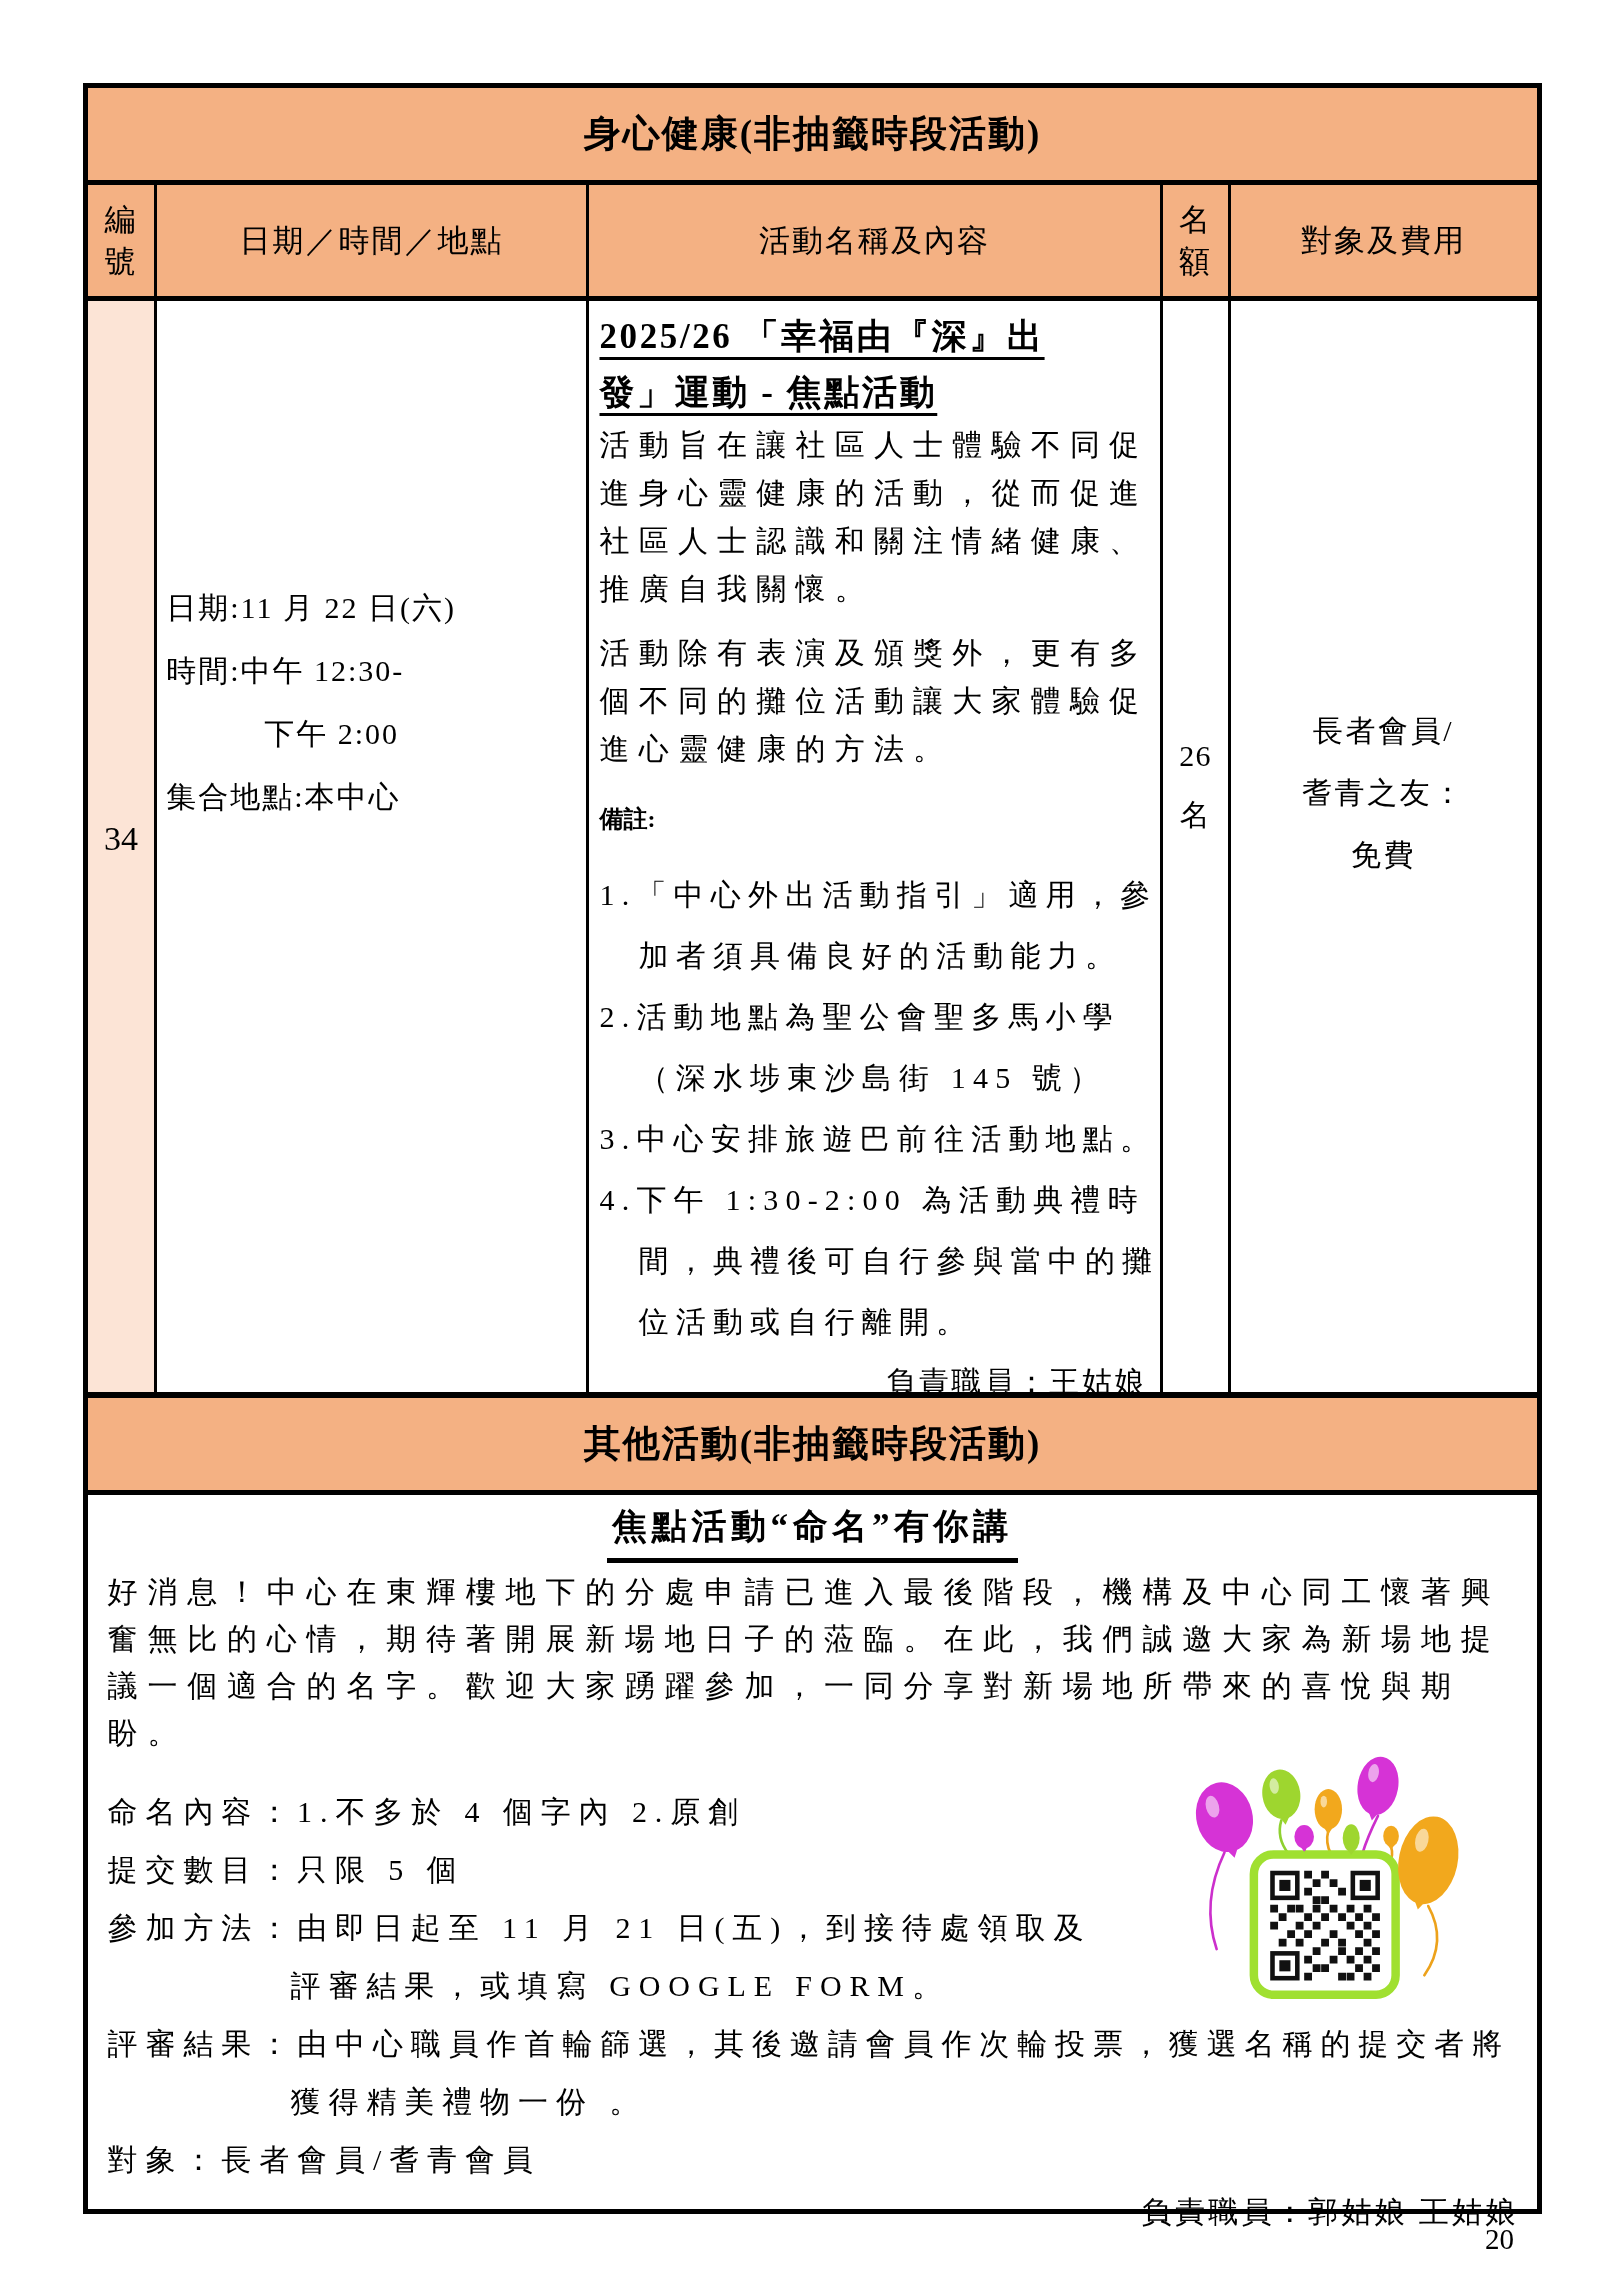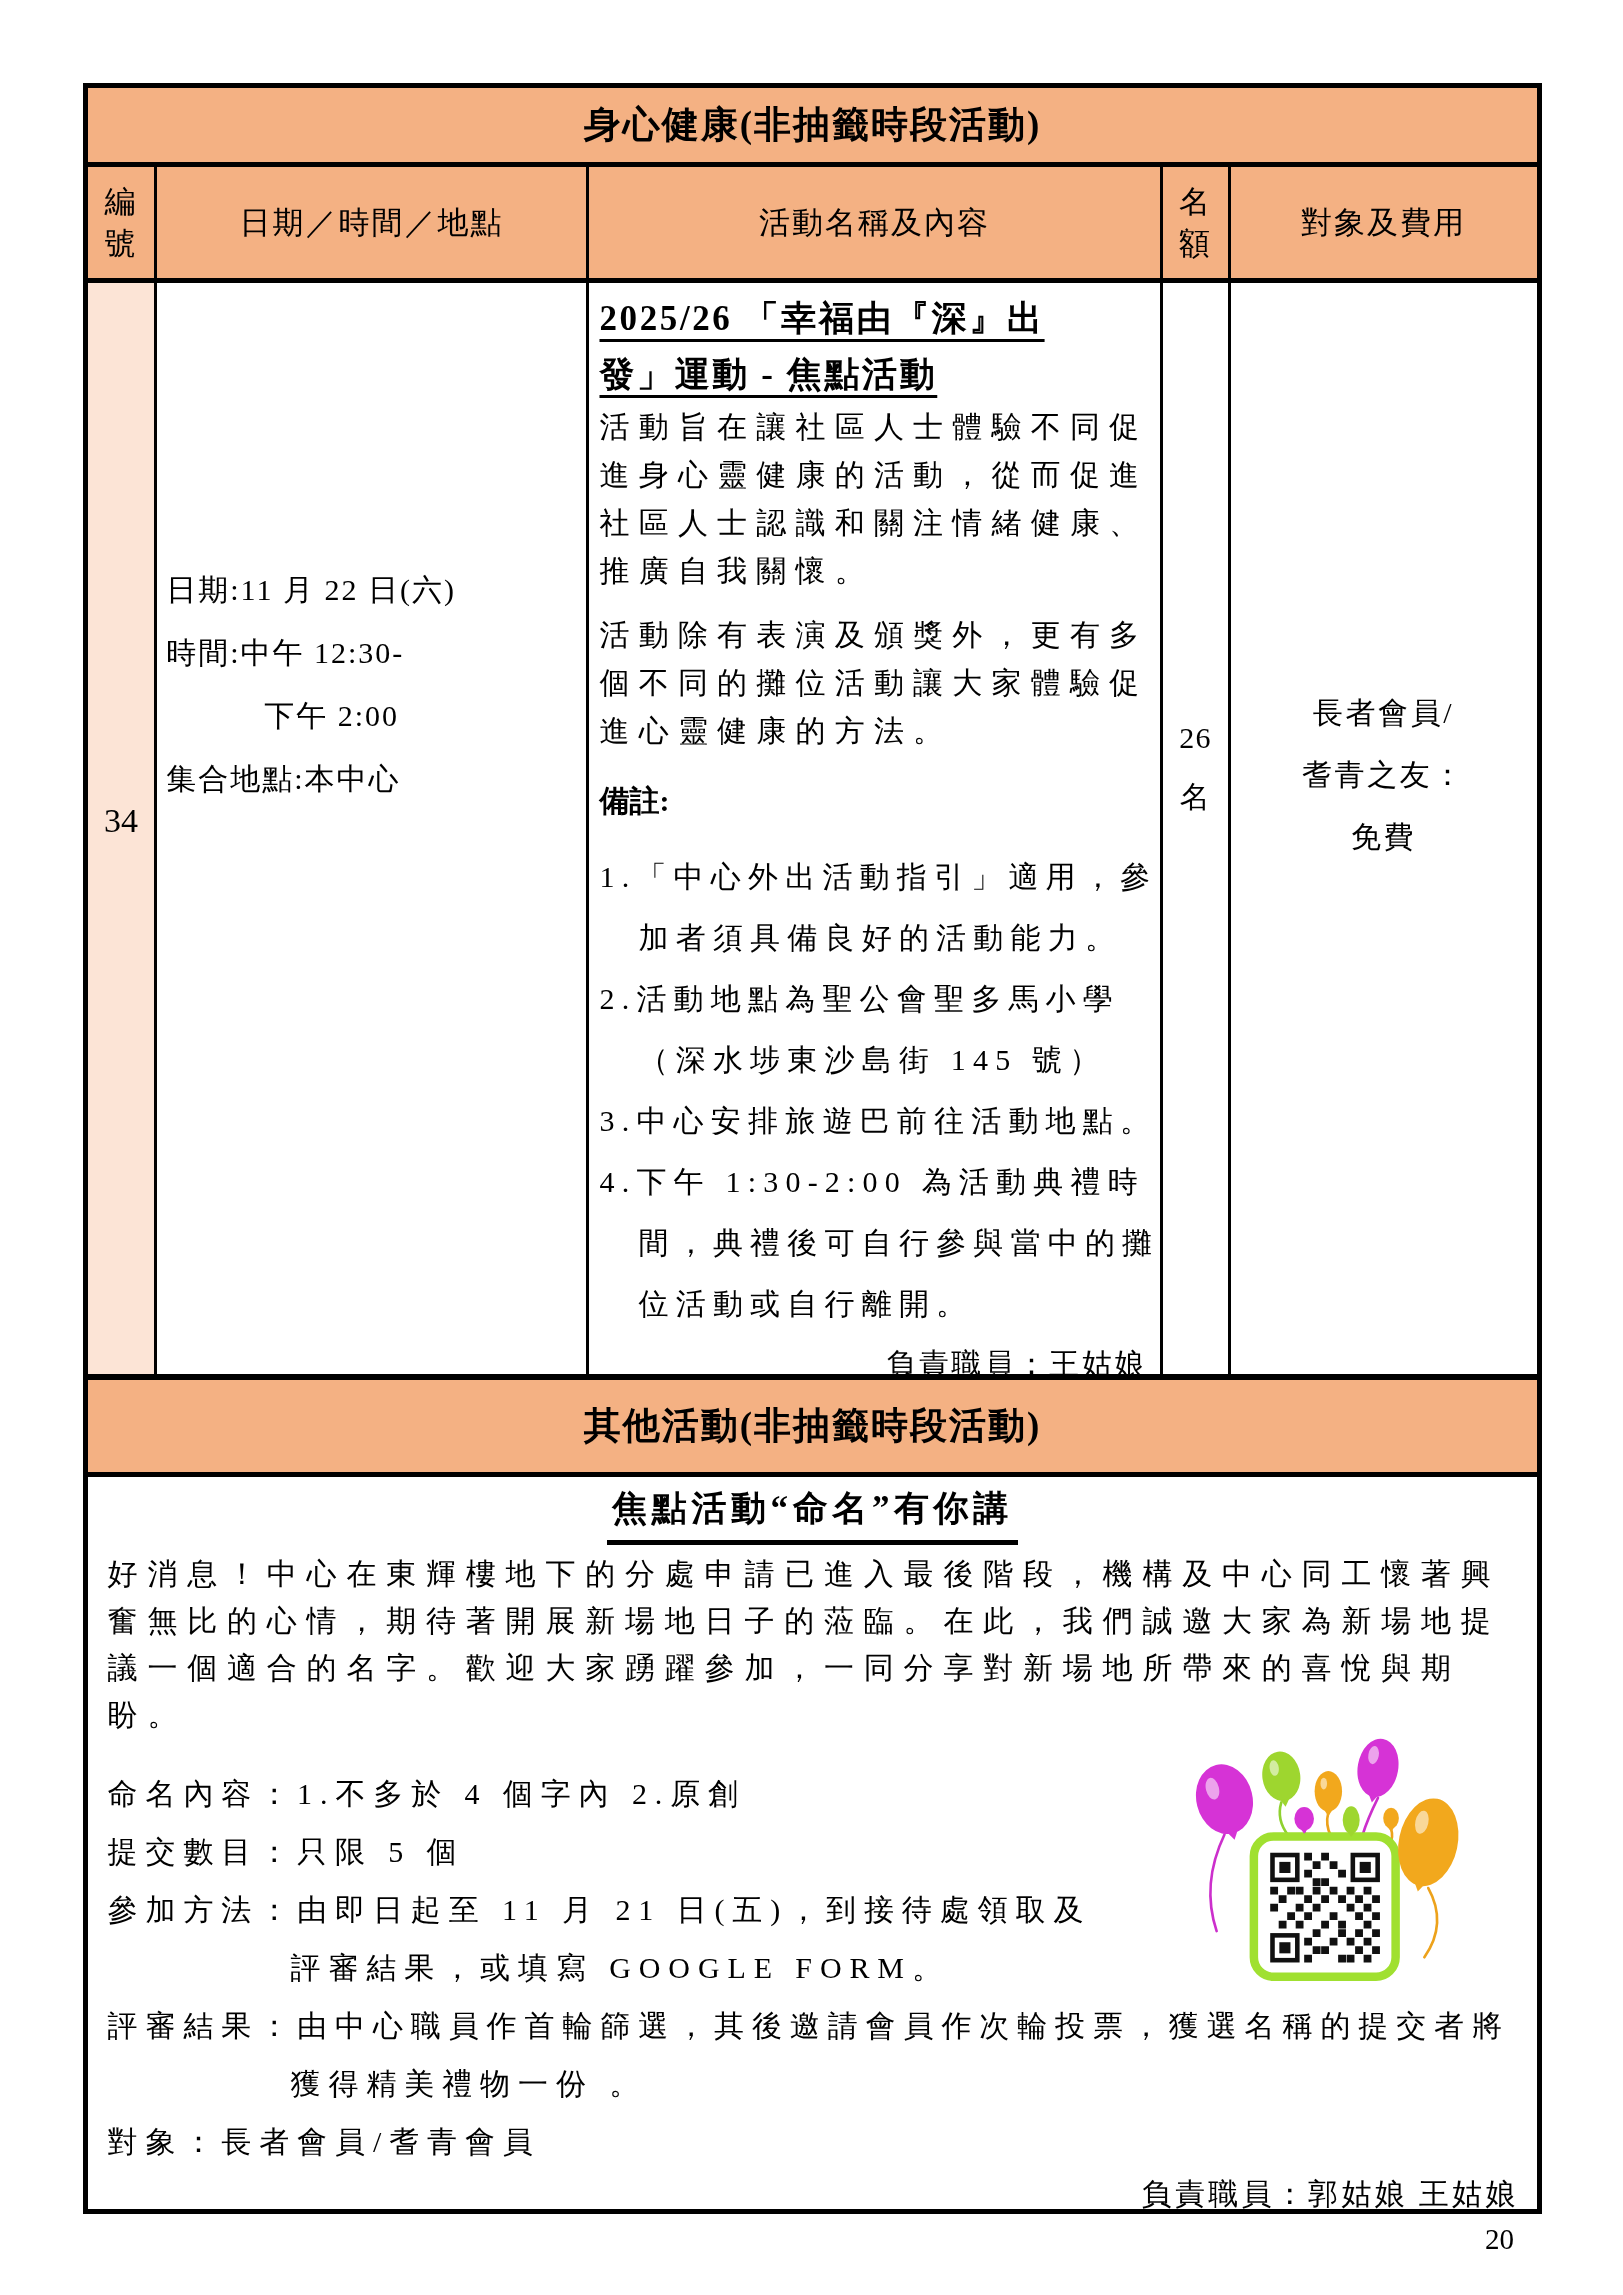--- a/index.html
+++ b/index.html
@@ -6,21 +6,21 @@
   body{
     width:1623px;height:2295px;background:#ffffff;position:relative;
     font-family:"Liberation Serif","DejaVu Serif",serif;color:#000;
   }
   .doc-table{
     position:absolute;left:83px;top:83px;width:1459px;height:2131px;
     border:5.2px solid #000;box-sizing:border-box;background:#fff;
   }
   .row{box-sizing:border-box;width:100%;overflow:hidden;}
   .title-row{
-    height:79px;border-bottom:5.2px solid #000;background:#f4b183;
+    height:97px;border-bottom:5.2px solid #000;background:#f4b183;
     display:flex;align-items:center;justify-content:center;
   }
   .title-row .h1{font-size:37px;font-weight:bold;letter-spacing:2px;}
   .head-row{
     height:116px;border-bottom:5.2px solid #000;background:#f4b183;
     display:flex;
   }
   .body-row{height:1097px;border-bottom:6.5px solid #000;display:flex;}
   .t2{height:97px;}
   .bottom-row{height:732px;position:relative;}
@@ -36,21 +36,21 @@
   .id-num{padding-top:517px;text-align:center;font-size:34px;line-height:42px;}
   .sched-block{padding:275px 3.9px 0 9.2px;}
   .sline{font-size:30px;line-height:63px;letter-spacing:2px;white-space:nowrap;}
   .sline.indent{padding-left:98px;}
   .act-cell{padding:7.9px 9.2px 0 10.5px;}
   .tl{font-size:35px;line-height:56px;font-weight:bold;letter-spacing:2.6px;
       text-decoration:underline;text-decoration-thickness:3.3px;text-underline-offset:9.2px;white-space:nowrap;}
   .para{margin:0;}
   .p2{margin-top:15.7px;}
   .bl{font-size:30px;line-height:48px;letter-spacing:9.2px;white-space:nowrap;}
-  .note-label{margin-top:22px;font-size:30px;line-height:48px;font-weight:bold;}
+  .note-label{margin-top:22px;font-size:24px;line-height:48px;font-weight:bold;}
   .notes{margin-top:21px;}
   .nl{font-size:30px;line-height:61px;letter-spacing:7.2px;white-space:nowrap;}
   .nl.ind{padding-left:39px;}
   .staff-line{text-align:right;font-size:30px;line-height:39px;margin-top:10px;padding-right:3.9px;letter-spacing:2.6px;}
   .quota-block{padding-top:425px;text-align:center;font-size:30px;line-height:59px;letter-spacing:1.3px;}
   .aud-block{padding-top:399px;text-align:center;font-size:30px;line-height:62px;letter-spacing:2.6px;}
   .s2-title{text-align:center;margin-top:3.9px;height:56px;}
   .s2-title .u2{
     display:inline-block;font-size:35px;font-weight:bold;letter-spacing:4.6px;
     border-bottom:5.2px solid #000;padding:3.9px 5.2px 7.9px 5.2px;

